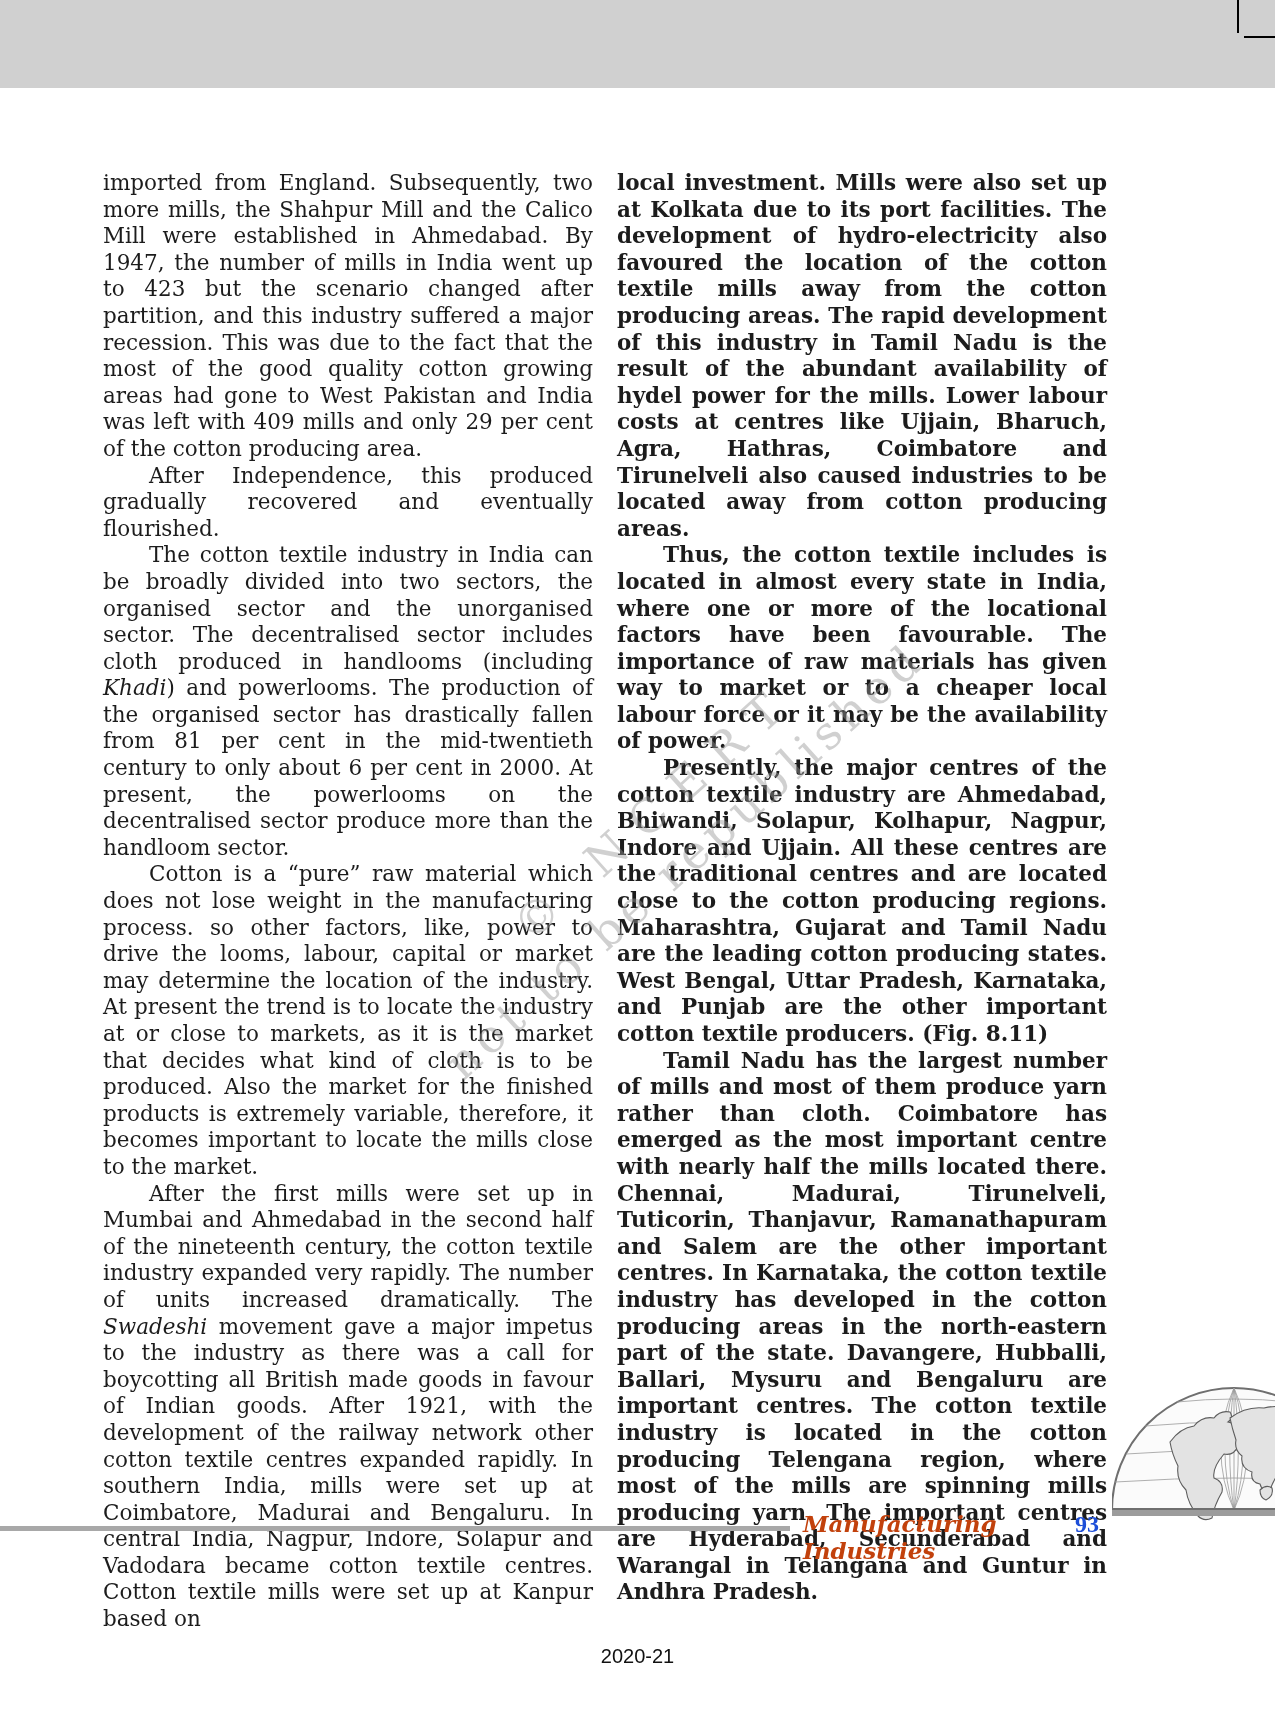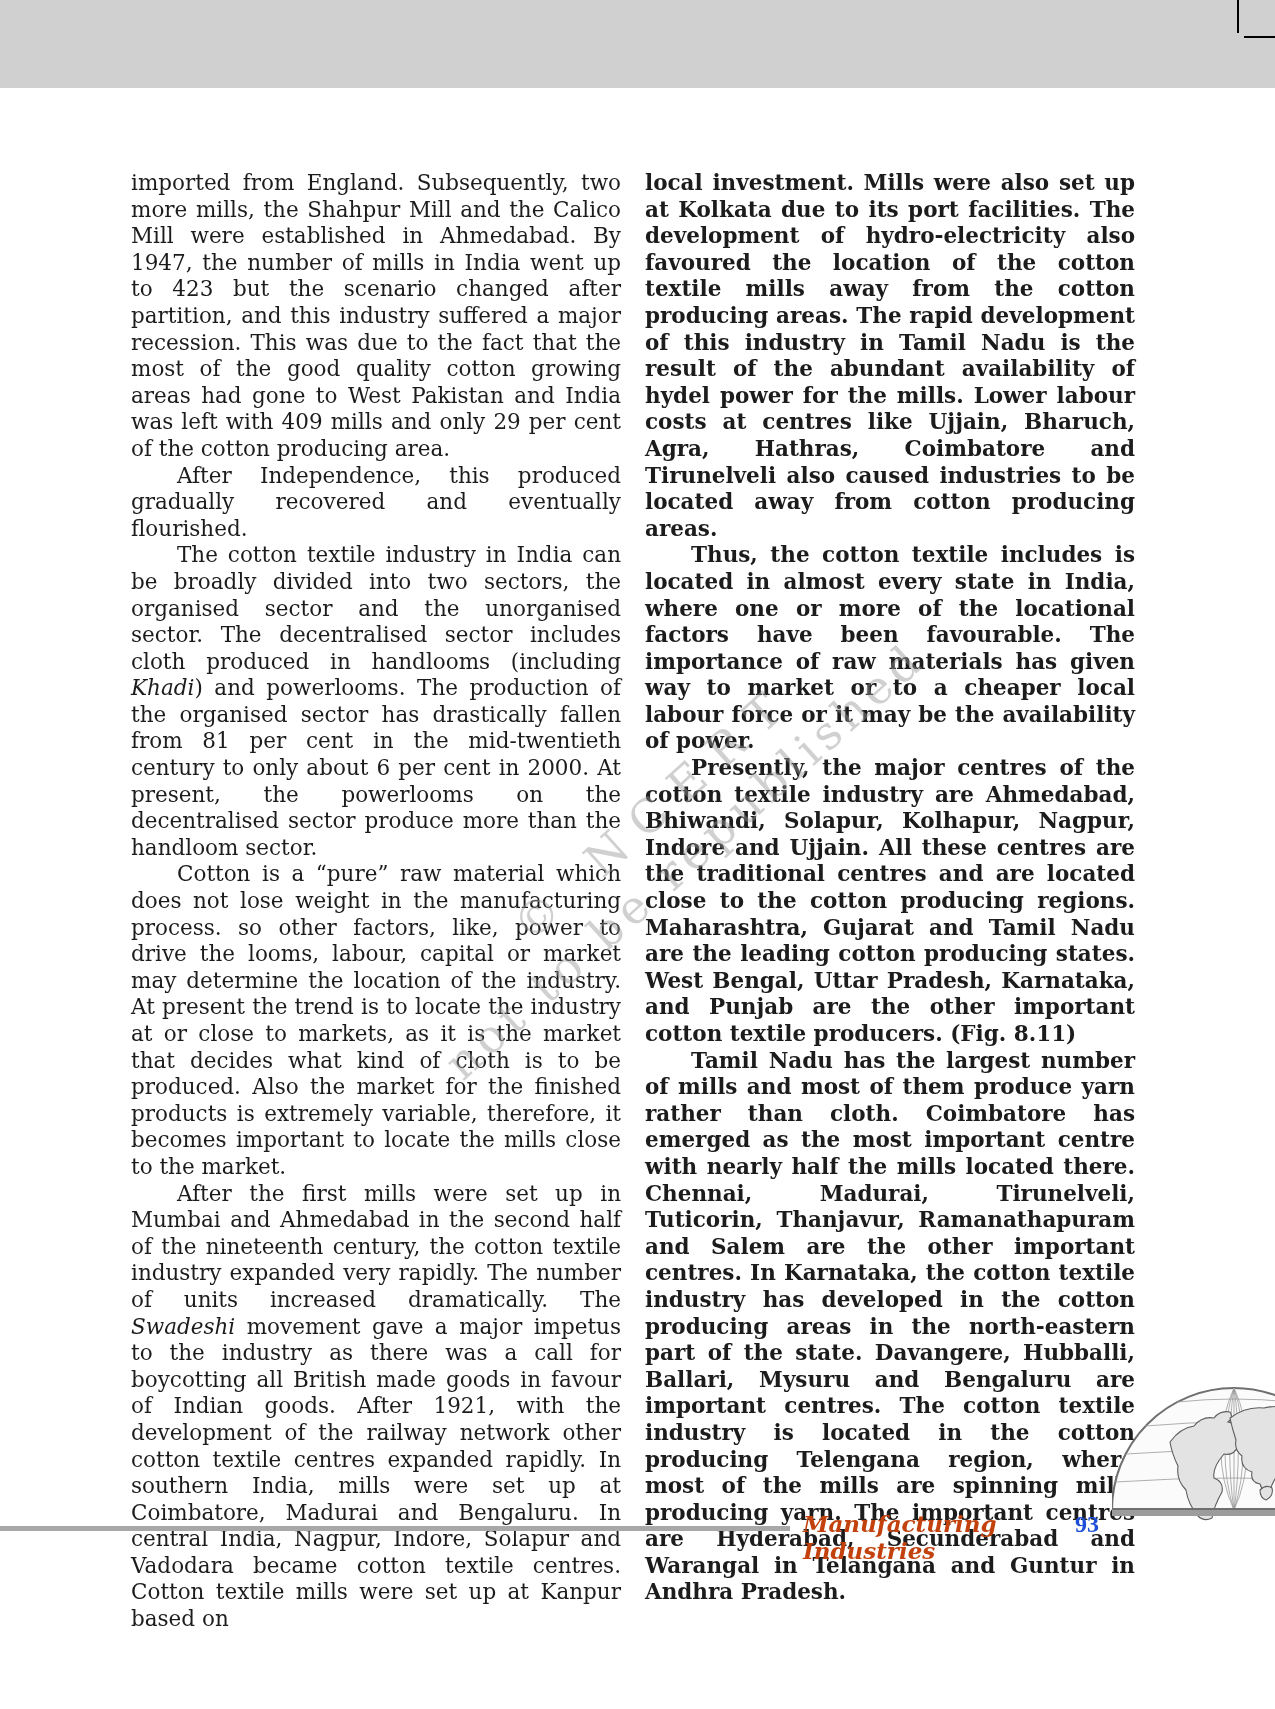--- a/index.html
+++ b/index.html
@@ -3,21 +3,21 @@
 <meta charset="utf-8">
 <style>
   html,body{margin:0;padding:0;background:#fff;}
   .page{position:relative;width:1275px;height:1709px;background:#ffffff;overflow:hidden;
         font-family:"DejaVu Serif", serif;}
   .top-band{position:absolute;left:0;top:0;width:1275px;height:88px;background:#d0d0d0;}
   .corner-v{position:absolute;left:1237px;top:0;width:2px;height:33px;background:#000;}
   .corner-h{position:absolute;left:1244px;top:36px;width:31px;height:2px;background:#000;}
 
   .col{position:absolute;top:170px;width:490px;text-align:justify;
-       font-size:21.5px;line-height:26.6px;color:#1c1c1c;margin-left:28px;}
+       font-size:21.5px;line-height:26.6px;color:#1c1c1c;}
   .col-left{left:103px;}
   .col-right{left:617px;font-weight:bold;}
   .col p{margin:0;padding:0;}
   .col p.indent{text-indent:46px;}
 
   .watermark-line{position:absolute;color:rgba(150,150,150,0.45);
        transform:rotate(-42deg);transform-origin:0 50%;white-space:nowrap;
        font-family:"DejaVu Serif", serif;z-index:3;pointer-events:none;}
   .wm1{left:520px;top:905px;font-size:46px;letter-spacing:18px;}
   .wm2{left:452px;top:1043px;font-size:46px;letter-spacing:6px;}
@@ -88,14 +88,15 @@
       <rect x="0" y="128" width="244" height="6" fill="#9c9c9c"></rect>
     </svg>
   </div>
 
   <div class="footer-rule" style="background: rgb(168, 168, 168);"></div>
   <div class="footer-text">
     <span class="footer-chapter">Manufacturing Industries</span>
     <span class="footer-pagenum">93</span>
   </div>
 
+  <div class="year-code">2020-21</div>
 
 </div>
 
 </body></html>

